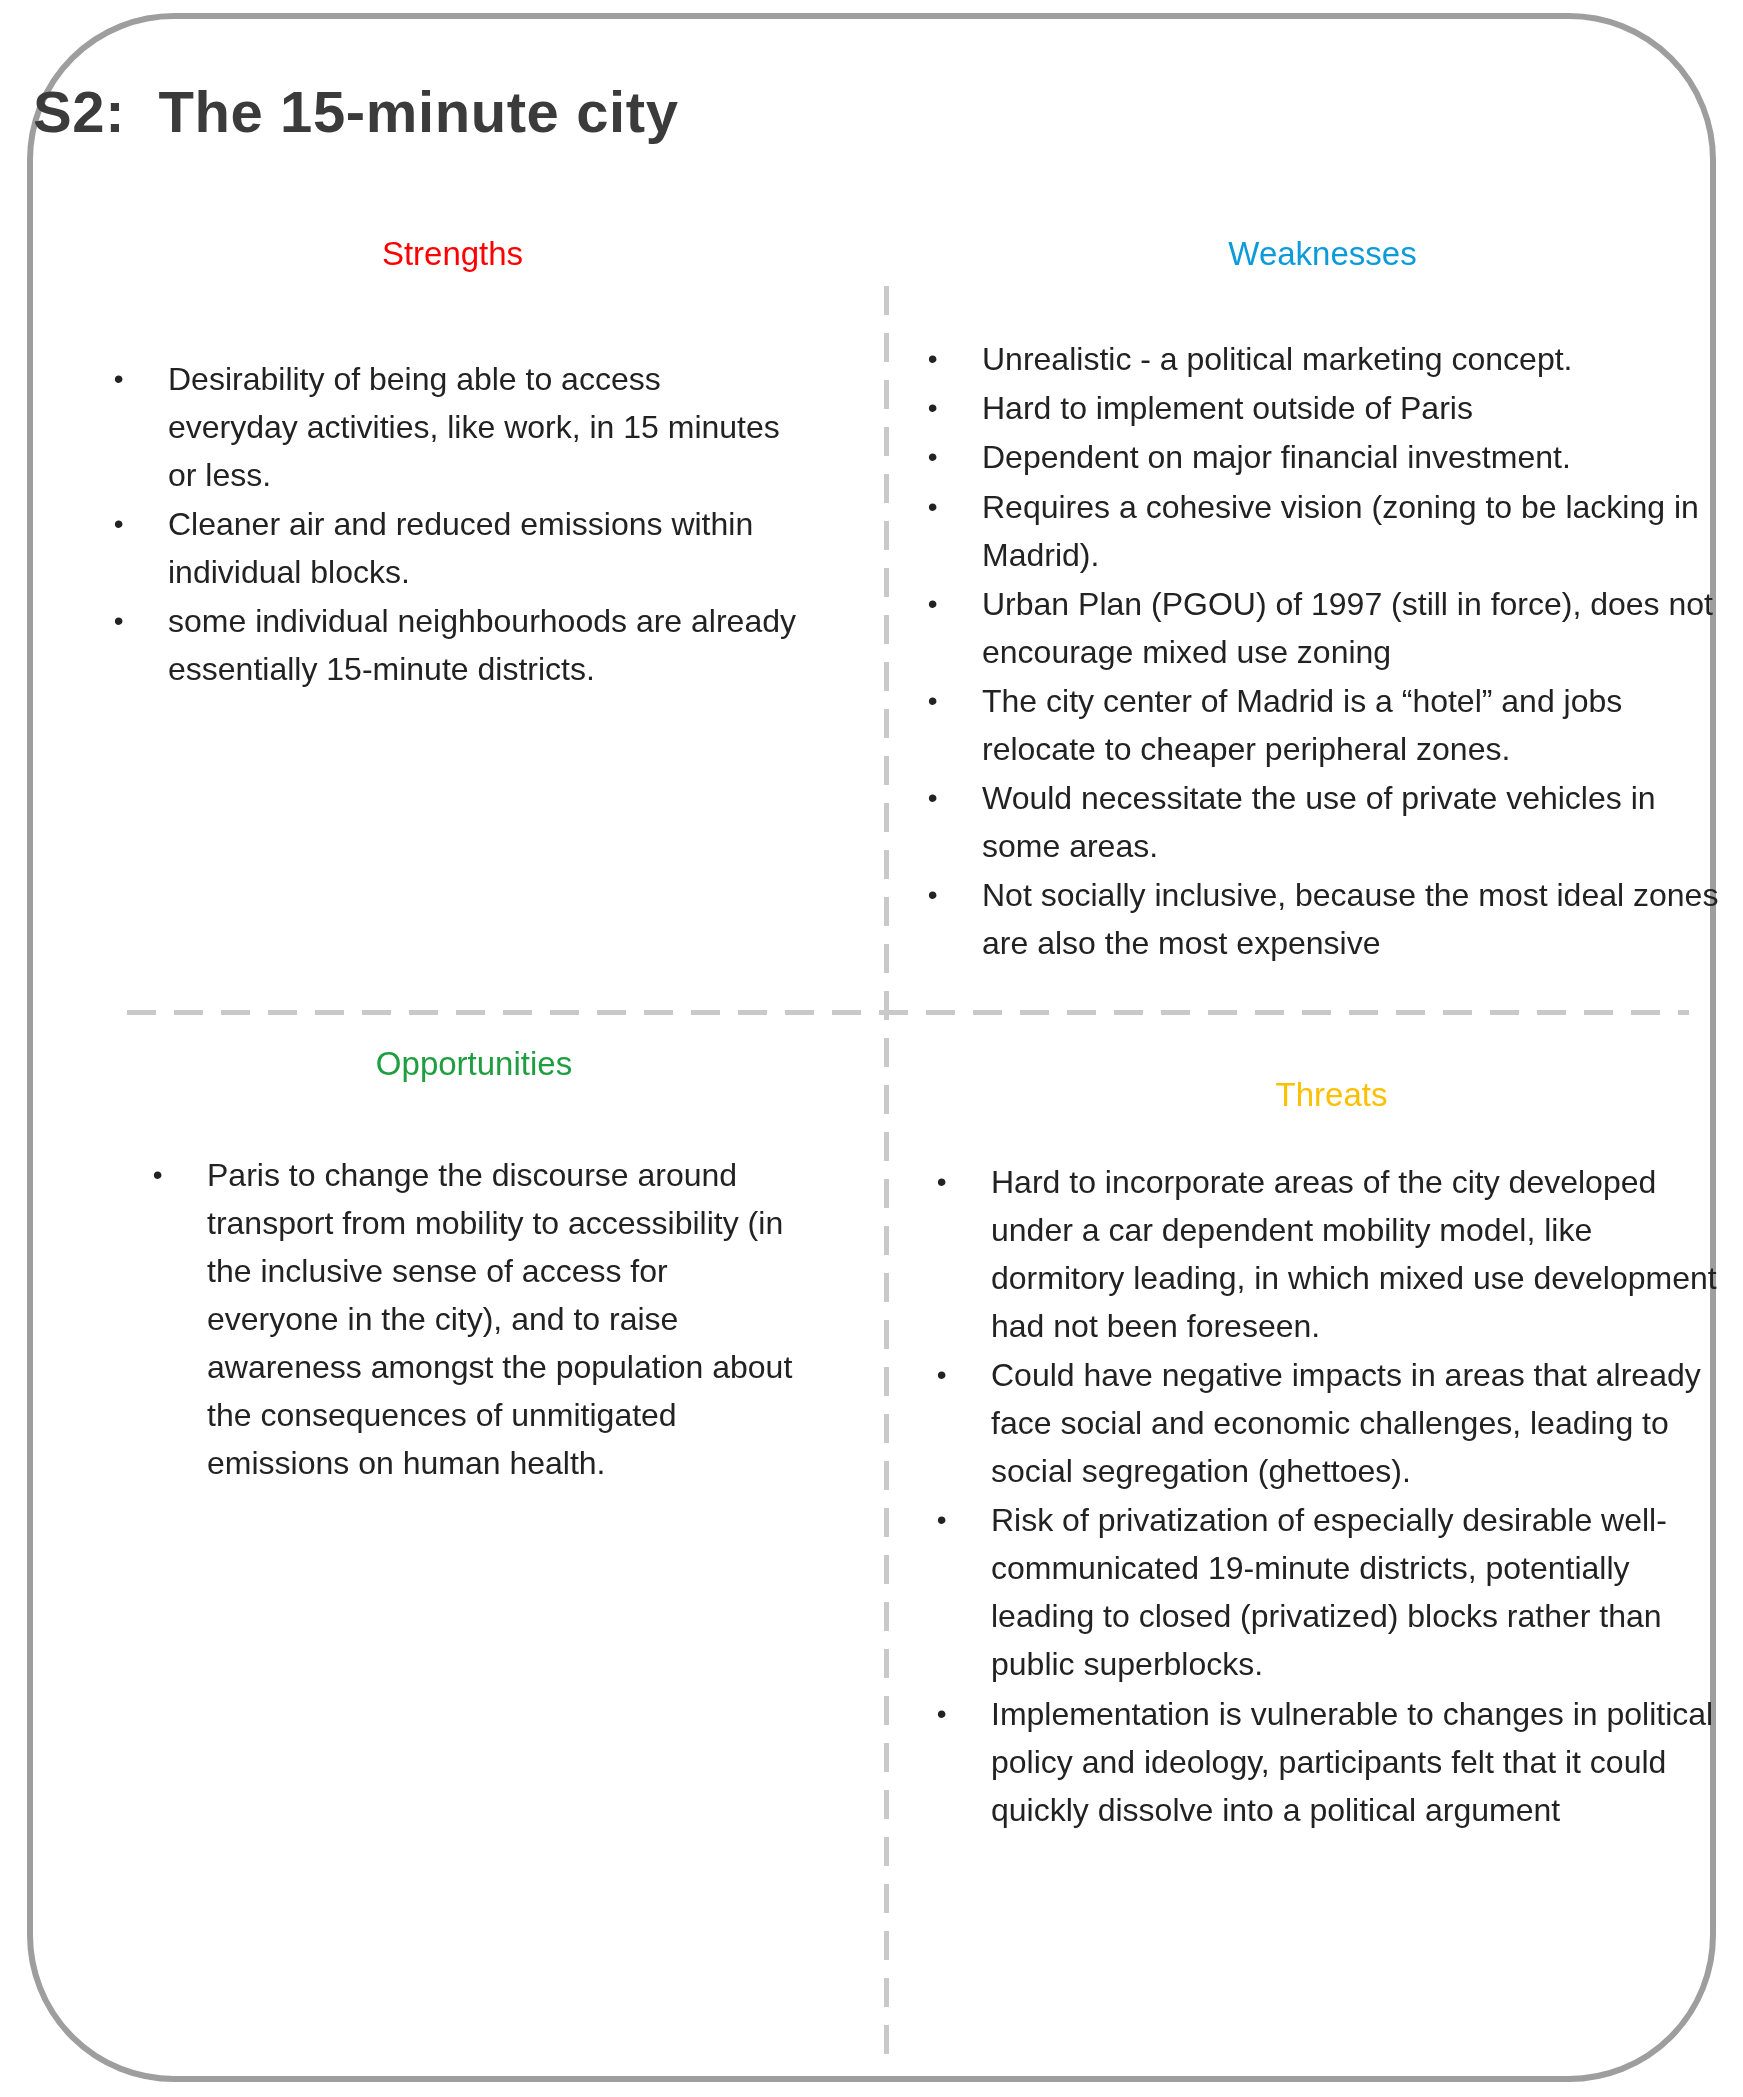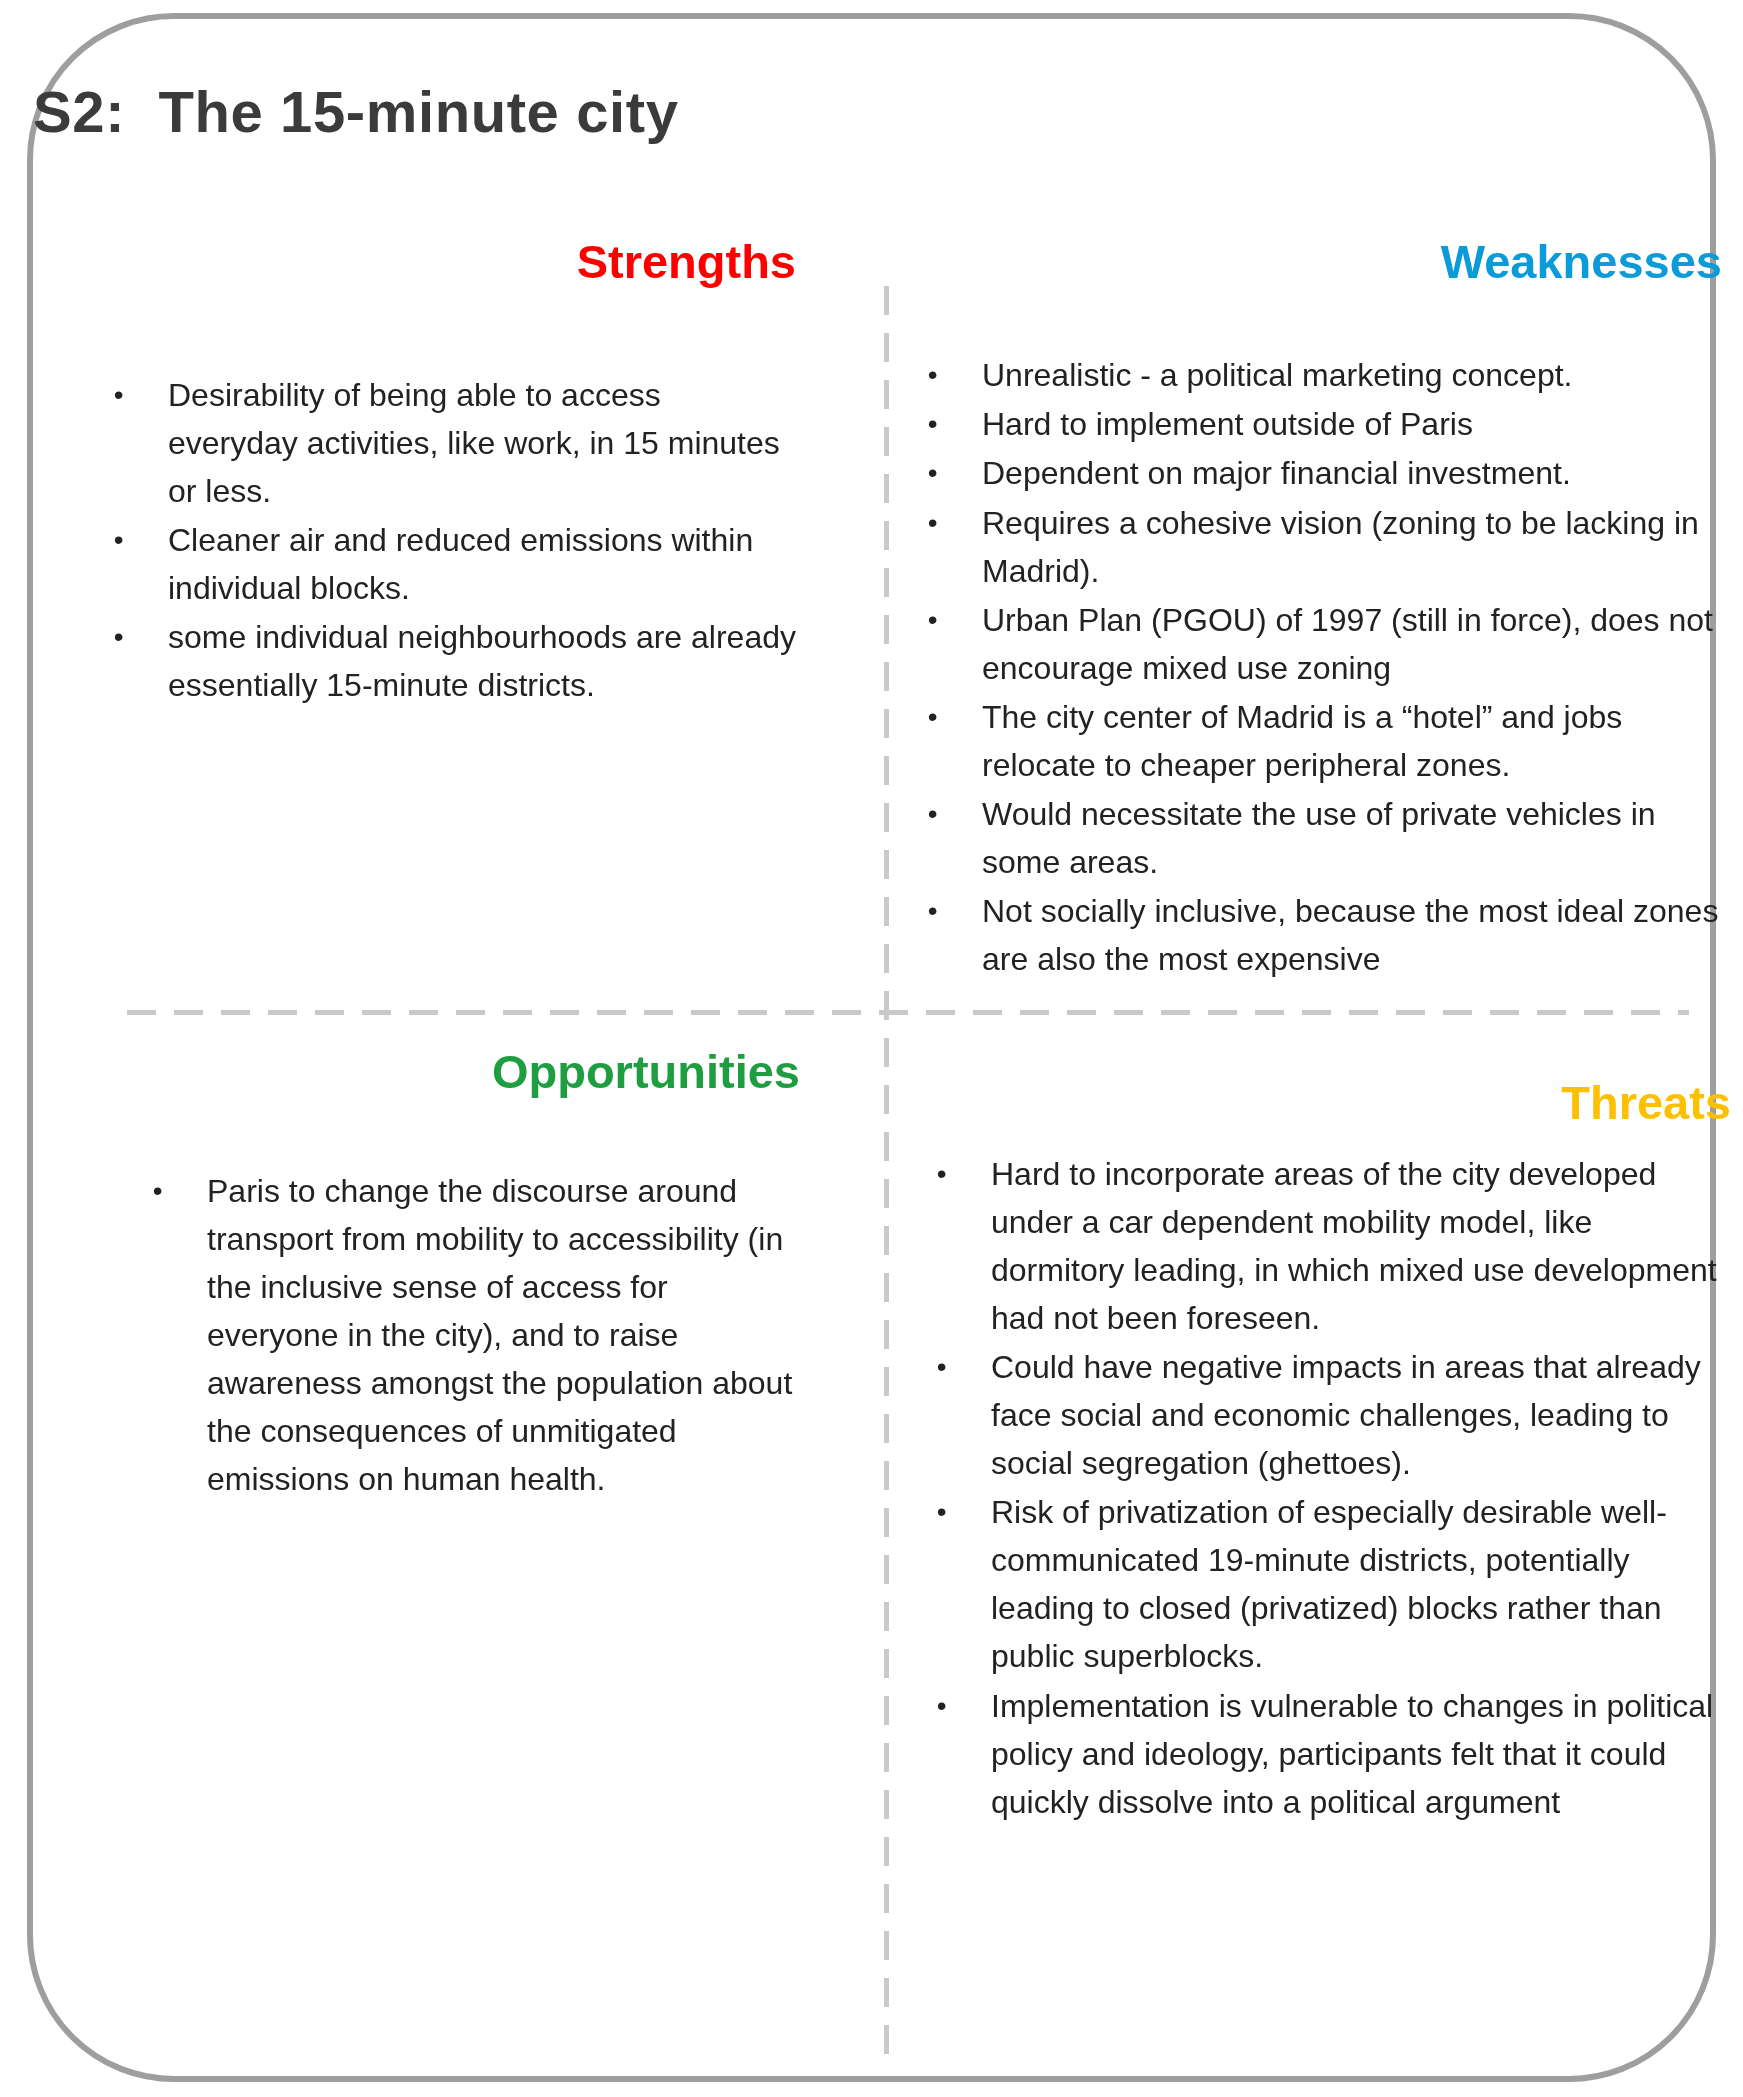--- a/index.html
+++ b/index.html
@@ -51,29 +51,29 @@
     height: 5.3px;
     background: repeating-linear-gradient(to right, #c9c9c9 0 29px, transparent 29px 47px);
   }
   .quadrant { position: absolute; }
   .q-strengths     { left: 76px;  top: 216px;  width: 687px; }
   .q-weaknesses    { left: 890px; top: 216px;  width: 799px; }
   .q-opportunities { left: 115px;  top: 1026px; width: 652px; }
   .q-threats       { left: 899px; top: 1057px; width: 799px; }
 
   .heading {
-    text-align: right;
-    font-size: 47px;
-    font-weight: bold;
+    text-align: center;
+    font-size: 33px;
+    font-weight: normal;
     line-height: 1.15;
   }
   .heading.strengths     { color: #fe0000; margin-bottom: 82px; }
   .heading.weaknesses    { color: #0b9bd8; margin-bottom: 62px; }
   .heading.opportunities { color: #1e9e40; margin-bottom: 68px; }
-  .heading.threats       { color: #fdc000; margin-bottom: 20px;  }
+  .heading.threats       { color: #fdc000; margin-bottom: 44px;  }
 
   ul.bullets {
     list-style: none;
     color: #222222;
     font-size: 32px;
     line-height: 48px;
   }
   ul.bullets li {
     position: relative;
     padding-left: 59px;

